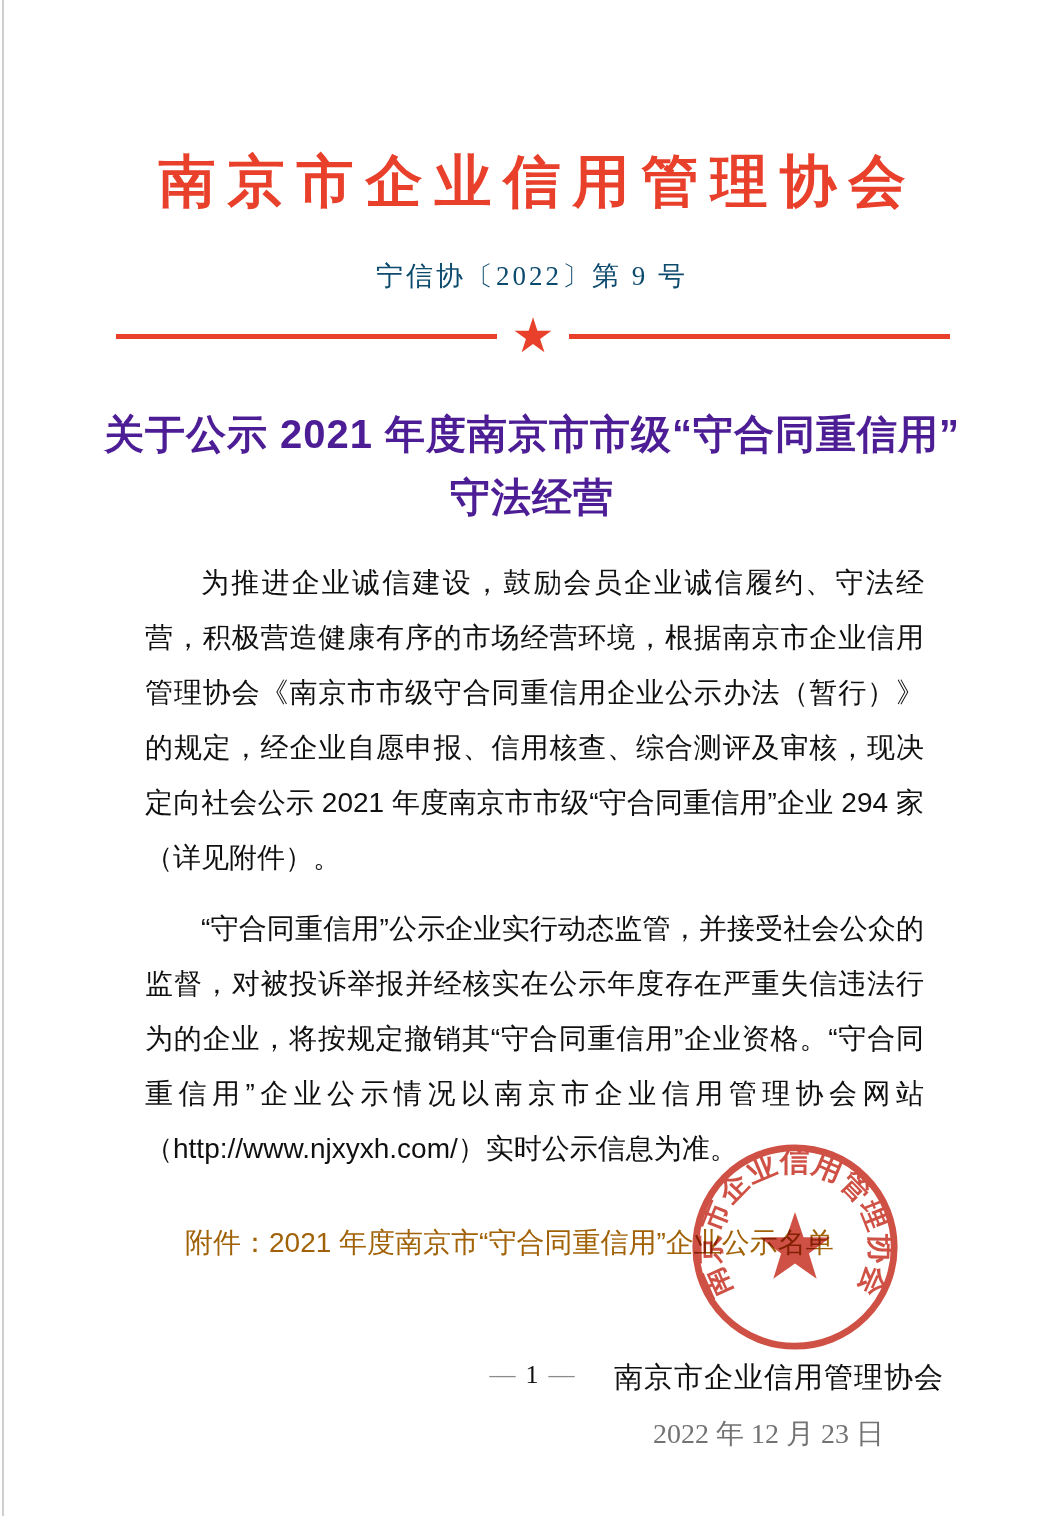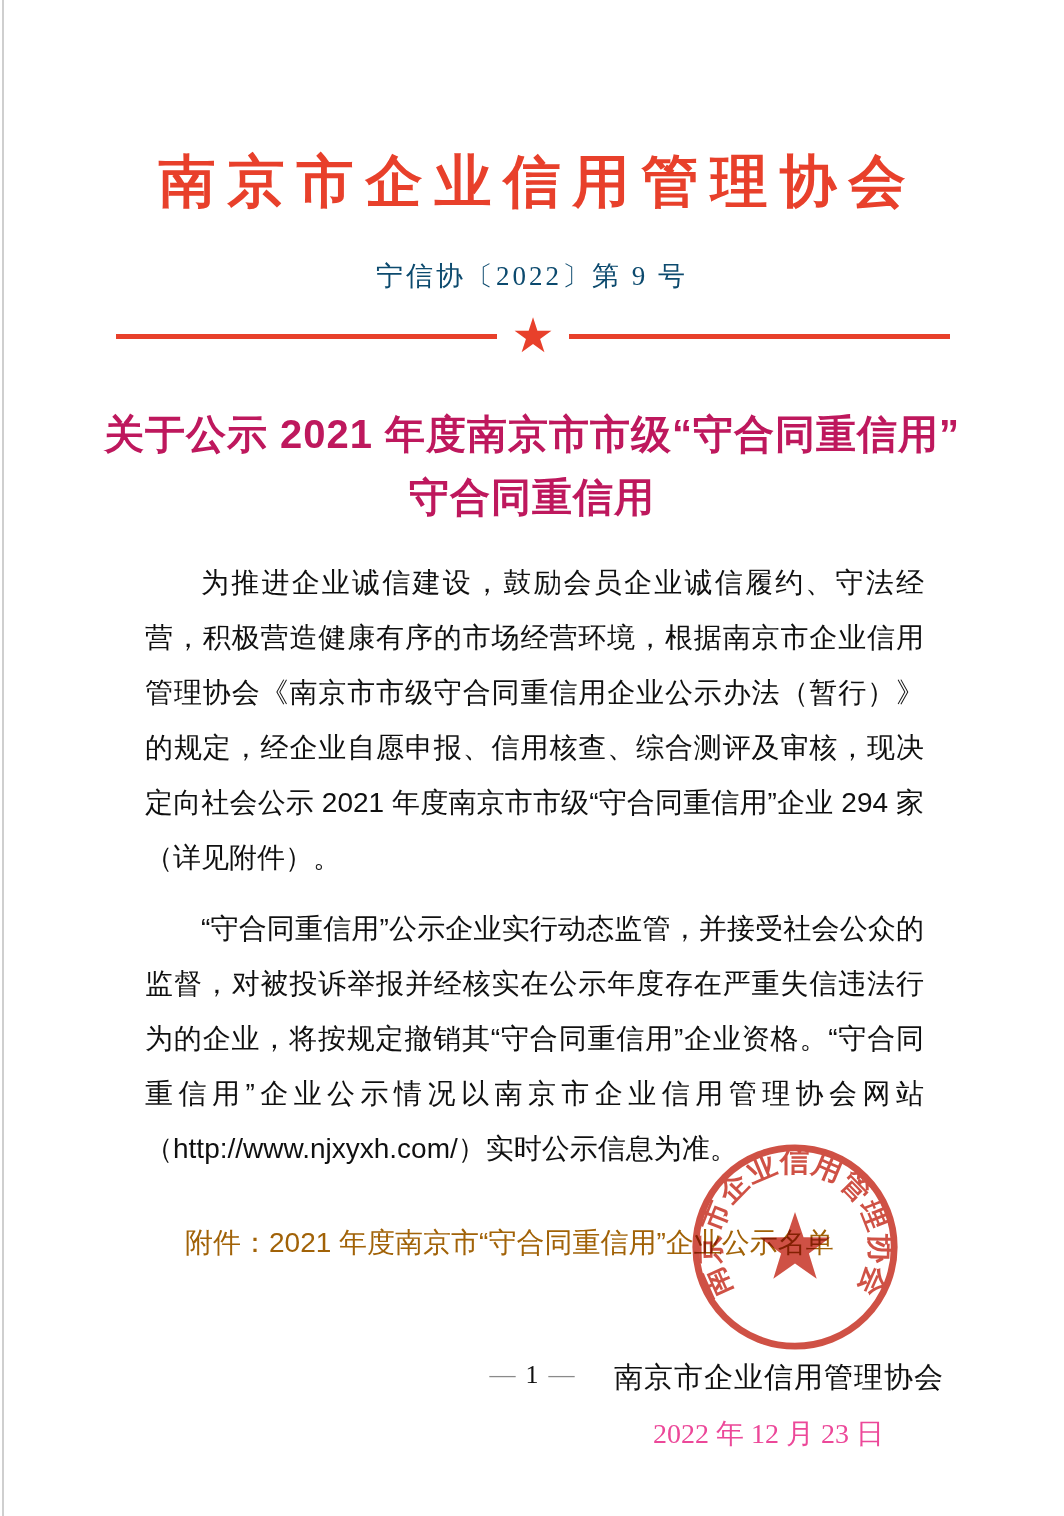--- a/index.html
+++ b/index.html
@@ -60,21 +60,21 @@
     font-size: 48px;
     line-height: 46px;
     margin: 0 14px;
   }
   .doc-title {
     margin: 44px 100px 0 100px;
     font-size: 40px;
     line-height: 63px;
     font-weight: 700;
     text-align: center;
-    color: #be185d;
+    color: #4c1d95;
     letter-spacing: 1px;
   }
   .body-text {
     margin: 26px 124px 0 129px;
     font-size: 28px;
     line-height: 55px;
     text-align: justify;
     color: #101010;
   }
   .body-text p {
@@ -97,21 +97,21 @@
     letter-spacing: 1px;
     color: #101010;
   }
   .sig-date {
     margin-top: 24px;
     padding-right: 180px;
     text-align: right;
     font-family: "Liberation Serif", serif;
     font-size: 28px;
     line-height: 32px;
-    color: #ec4899;
+    color: #737373;
   }
   .seal {
     position: absolute;
     left: 688px;
     top: 1140px;
     width: 214px;
     height: 214px;
     mix-blend-mode: multiply;
     opacity: 0.88;
     z-index: 3;
@@ -144,21 +144,21 @@
   <div class="doc-number">宁信协〔2022〕第 9 号</div>
 
   <div class="rule-row">
     <div class="rule-line"></div>
     <div class="rule-star">★</div>
     <div class="rule-line"></div>
   </div>
 
   <h2 class="doc-title">
     <div>关于公示 2021 年度南京市市级“守合同重信用”</div>
-    <div>守合同重信用</div>
+    <div>守法经营</div>
   </h2>
 
   <div class="body-text">
     <p>为推进企业诚信建设，鼓励会员企业诚信履约、守法经营，积极营造健康有序的市场经营环境，根据南京市企业信用管理协会《南京市市级守合同重信用企业公示办法（暂行）》的规定，经企业自愿申报、信用核查、综合测评及审核，现决定向社会公示 2021 年度南京市市级“守合同重信用”企业 294 家（详见附件）。</p>
     <p>“守合同重信用”公示企业实行动态监管，并接受社会公众的监督，对被投诉举报并经核实在公示年度存在严重失信违法行为的企业，将按规定撤销其“守合同重信用”企业资格。“守合同重信用”企业公示情况以南京市企业信用管理协会网站（http://www.njxyxh.com/）实时公示信息为准。</p>
   </div>
 
   <div class="attachment-line">附件：2021 年度南京市“守合同重信用”企业公示名单</div>
 
   <div class="sig-name">南京市企业信用管理协会</div>

